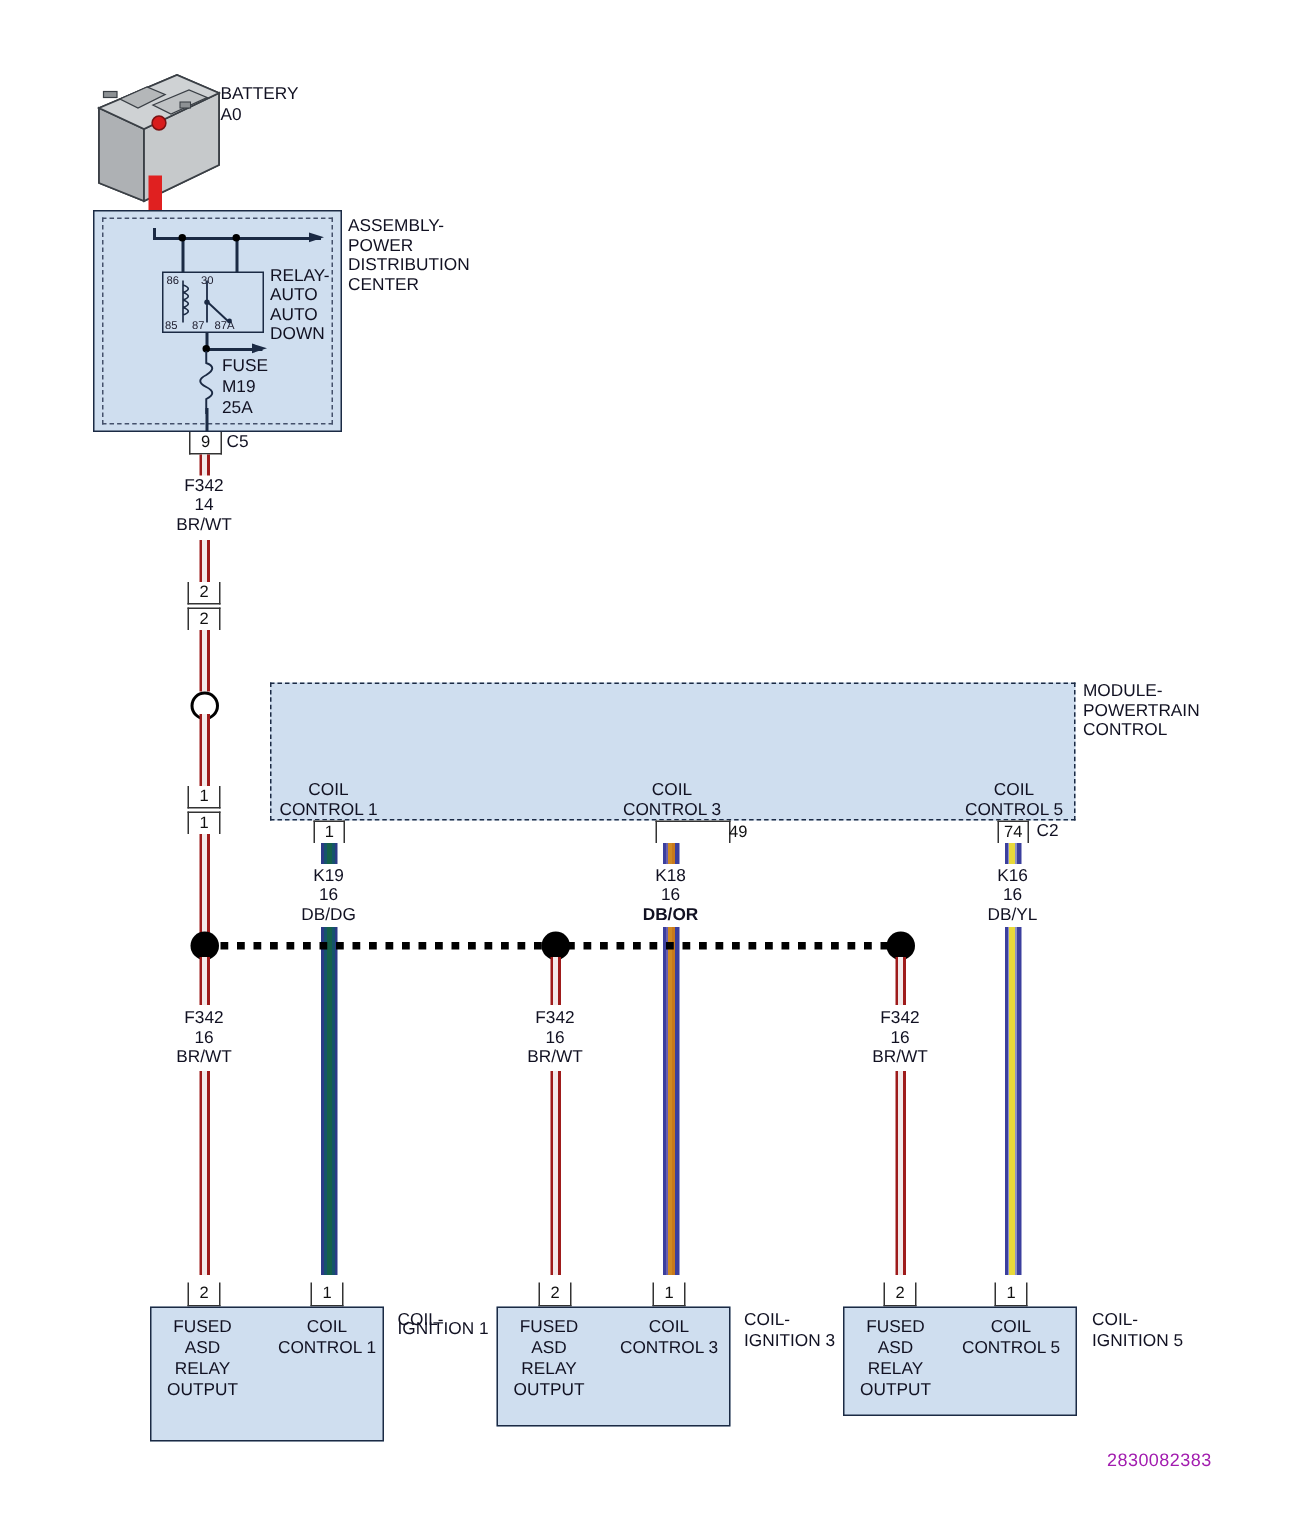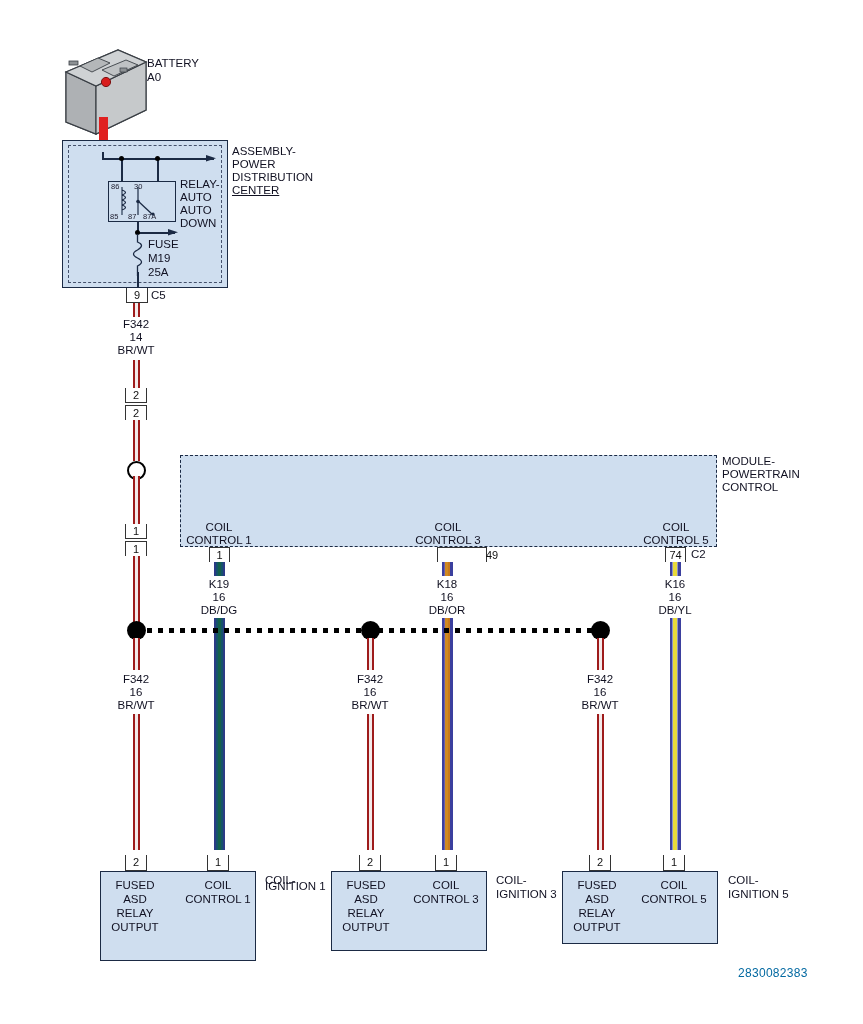--- a/index.html
+++ b/index.html
@@ -34,21 +34,21 @@
   .pin.botless{border-bottom:none;border-top:1.3px solid #333;}
   
   .ln{position:absolute;background:#1b2a44;}
   .dot{position:absolute;border-radius:50%;background:#000;}
   .circ{position:absolute;border:2px solid #000;border-radius:50%;background:#fff;}
   .dotline{position:absolute;height:5px;
      background-image:linear-gradient(to right,#000 0 5px,transparent 5px 11px);
      background-size:11px 5px;background-repeat:repeat-x;}
   .relaybox{position:absolute;border:1.4px solid #1b2a44;box-sizing:border-box;background:transparent;}
   .tiny{position:absolute;font-size:7.5px;line-height:8px;color:#223;}
-  .dnum{position:absolute;font-size:12px;color:#0369a1;letter-spacing:.3px;}
+  .dnum{position:absolute;font-size:12px;color:#a21caf;letter-spacing:.3px;}
 </style>
 </head>
 <body>
 
 <div class="stage">
 
   <svg style="position:absolute;left:58px;top:44px;" width="92" height="96">
     <polygon points="8,28 60,6 88,18 88,66 38,90 8,78" fill="#b9bcbe" stroke="#3a3f45" stroke-width="1.2"></polygon>
     <polygon points="8,28 38,42 38,90 8,78" fill="#aeb1b4" stroke="#3a3f45" stroke-width="1.2"></polygon>
     <polygon points="38,42 88,18 88,66 38,90" fill="#c6c9cb" stroke="#3a3f45" stroke-width="1.2"></polygon>
@@ -63,21 +63,21 @@
   <div class="lbl" style="left:147px;top:71px;"><span>A0</span></div>
 
   <div class="w wire-red-solid" style="left:99px;top:117px;height:26px;"></div>
 
   <div class="box" style="left:62px;top:140px;width:166px;height:148px;"></div>
   <div class="innerdash" style="left:68px;top:145px;width:154px;height:138px;"></div>
 
   <div class="lbl" style="left:232px;top:145px;"><span>ASSEMBLY-</span></div>
   <div class="lbl" style="left:232px;top:158px;"><span>POWER</span></div>
   <div class="lbl" style="left:232px;top:171px;"><span>DISTRIBUTION</span></div>
-  <div class="lbl" style="left:232px;top:184px;text-decoration:underline;"><span>CENTER</span></div>
+  <div class="lbl" style="left:232px;top:184px;"><span>CENTER</span></div>
 
   <div class="ln" style="left:102px;top:152px;width:2px;height:8px;"></div>
   <div class="ln" style="left:102px;top:158px;width:112px;height:1.6px;"></div>
   <svg style="position:absolute;left:206px;top:153px;" width="14" height="12">
     <polygon points="0,2 10,5.2 0,8.5" fill="#1b2a44"></polygon>
   </svg>
   <div class="ln" style="left:121px;top:158px;width:1.6px;height:24px;"></div>
   <div class="ln" style="left:157px;top:158px;width:1.6px;height:24px;"></div>
   <div class="dot" style="left:118.5px;top:156px;width:5px;height:5px;"></div>
   <div class="dot" style="left:154.5px;top:156px;width:5px;height:5px;"></div>
@@ -158,21 +158,21 @@
 
   <div class="w wire-dbdg" style="left:214px;top:562px;height:14px;"></div>
   <div class="lbl ctr" style="left:180px;top:578px;width:78px;"><span>K19</span></div>
   <div class="lbl ctr" style="left:180px;top:591px;width:78px;"><span>16</span></div>
   <div class="lbl ctr" style="left:180px;top:604px;width:78px;"><span>DB/DG</span></div>
   <div class="w wire-dbdg" style="left:214px;top:618px;height:232px;"></div>
 
   <div class="w wire-dbor" style="left:442px;top:562px;height:14px;"></div>
   <div class="lbl ctr" style="left:408px;top:578px;width:78px;"><span>K18</span></div>
   <div class="lbl ctr" style="left:408px;top:591px;width:78px;"><span>16</span></div>
-  <div class="lbl ctr" style="left:408px;top:604px;width:78px;"><span>DB/OR</span></div>
+  <div class="lbl ctr" style="left:408px;top:604px;width:78px;font-weight:bold;"><span>DB/OR</span></div>
   <div class="w wire-dbor" style="left:442px;top:618px;height:232px;"></div>
 
   <div class="w wire-dbyl" style="left:670px;top:562px;height:14px;"></div>
   <div class="lbl ctr" style="left:636px;top:578px;width:78px;"><span>K16</span></div>
   <div class="lbl ctr" style="left:636px;top:591px;width:78px;"><span>16</span></div>
   <div class="lbl ctr" style="left:636px;top:604px;width:78px;"><span>DB/YL</span></div>
   <div class="w wire-dbyl" style="left:670px;top:618px;height:232px;"></div>
 
   <div class="dotline" style="left:136px;top:628px;width:467px;"></div>
   <div class="dot" style="left:127px;top:621px;width:19px;height:19px;"></div>

